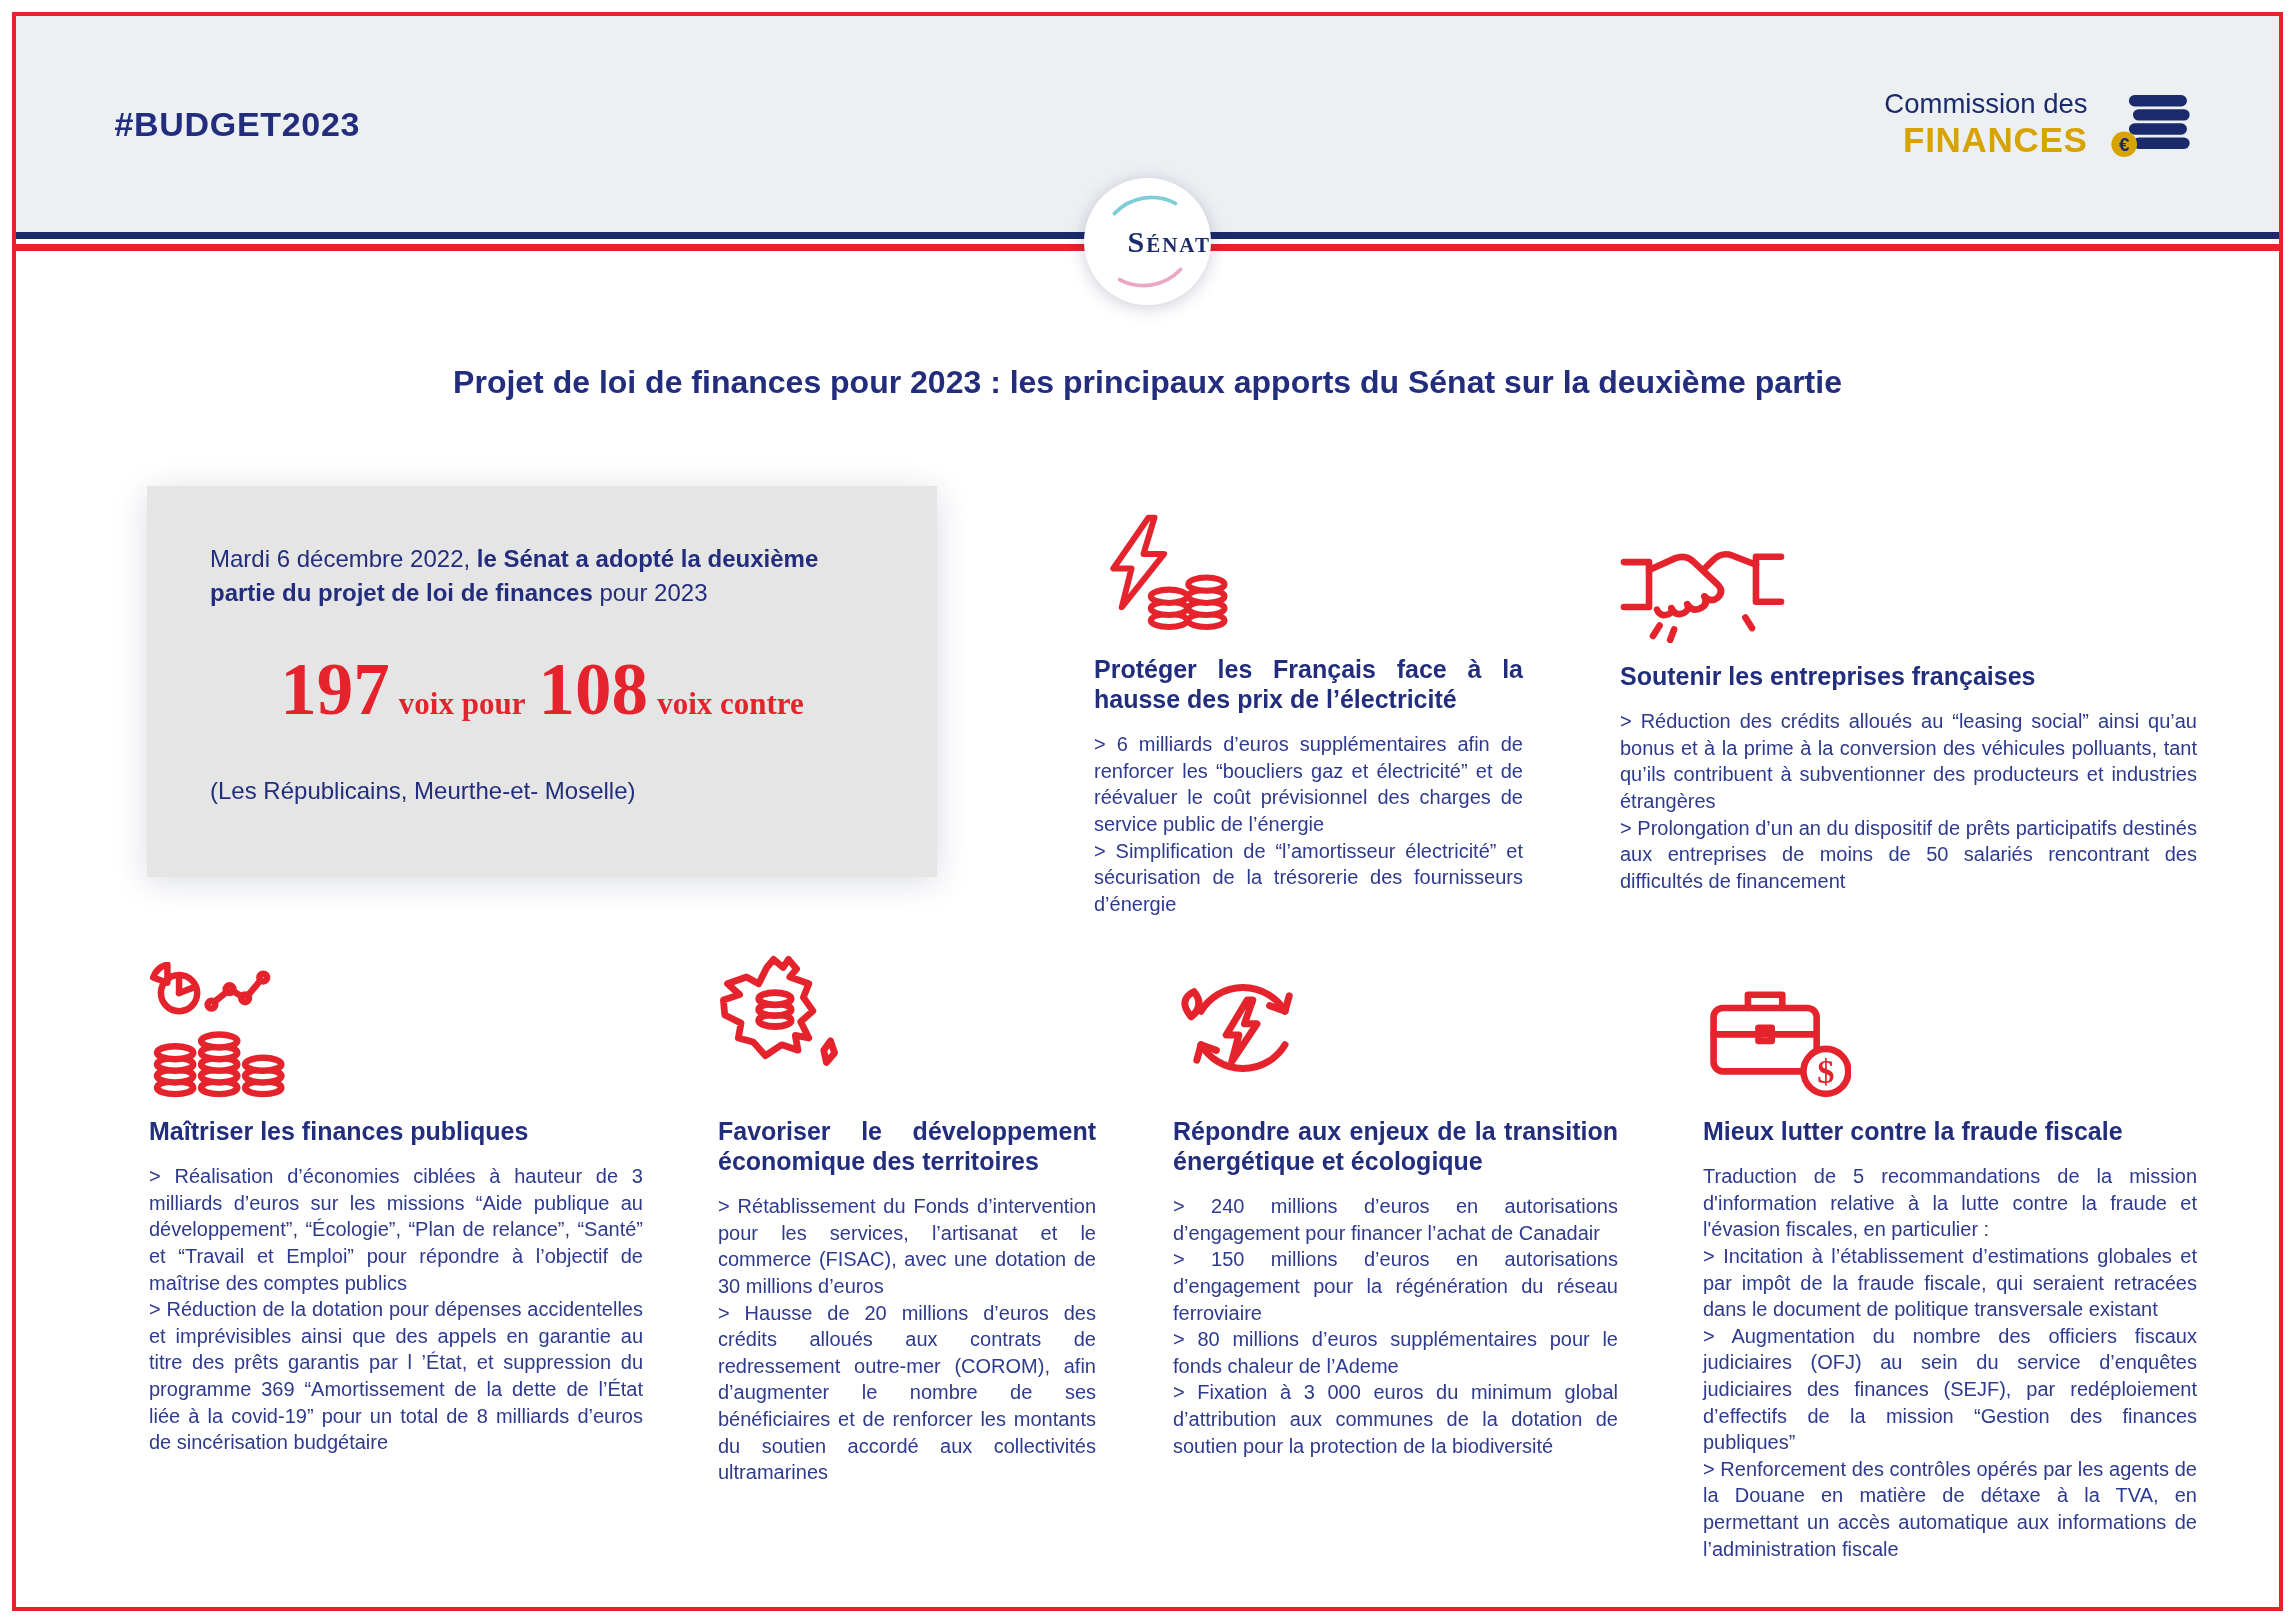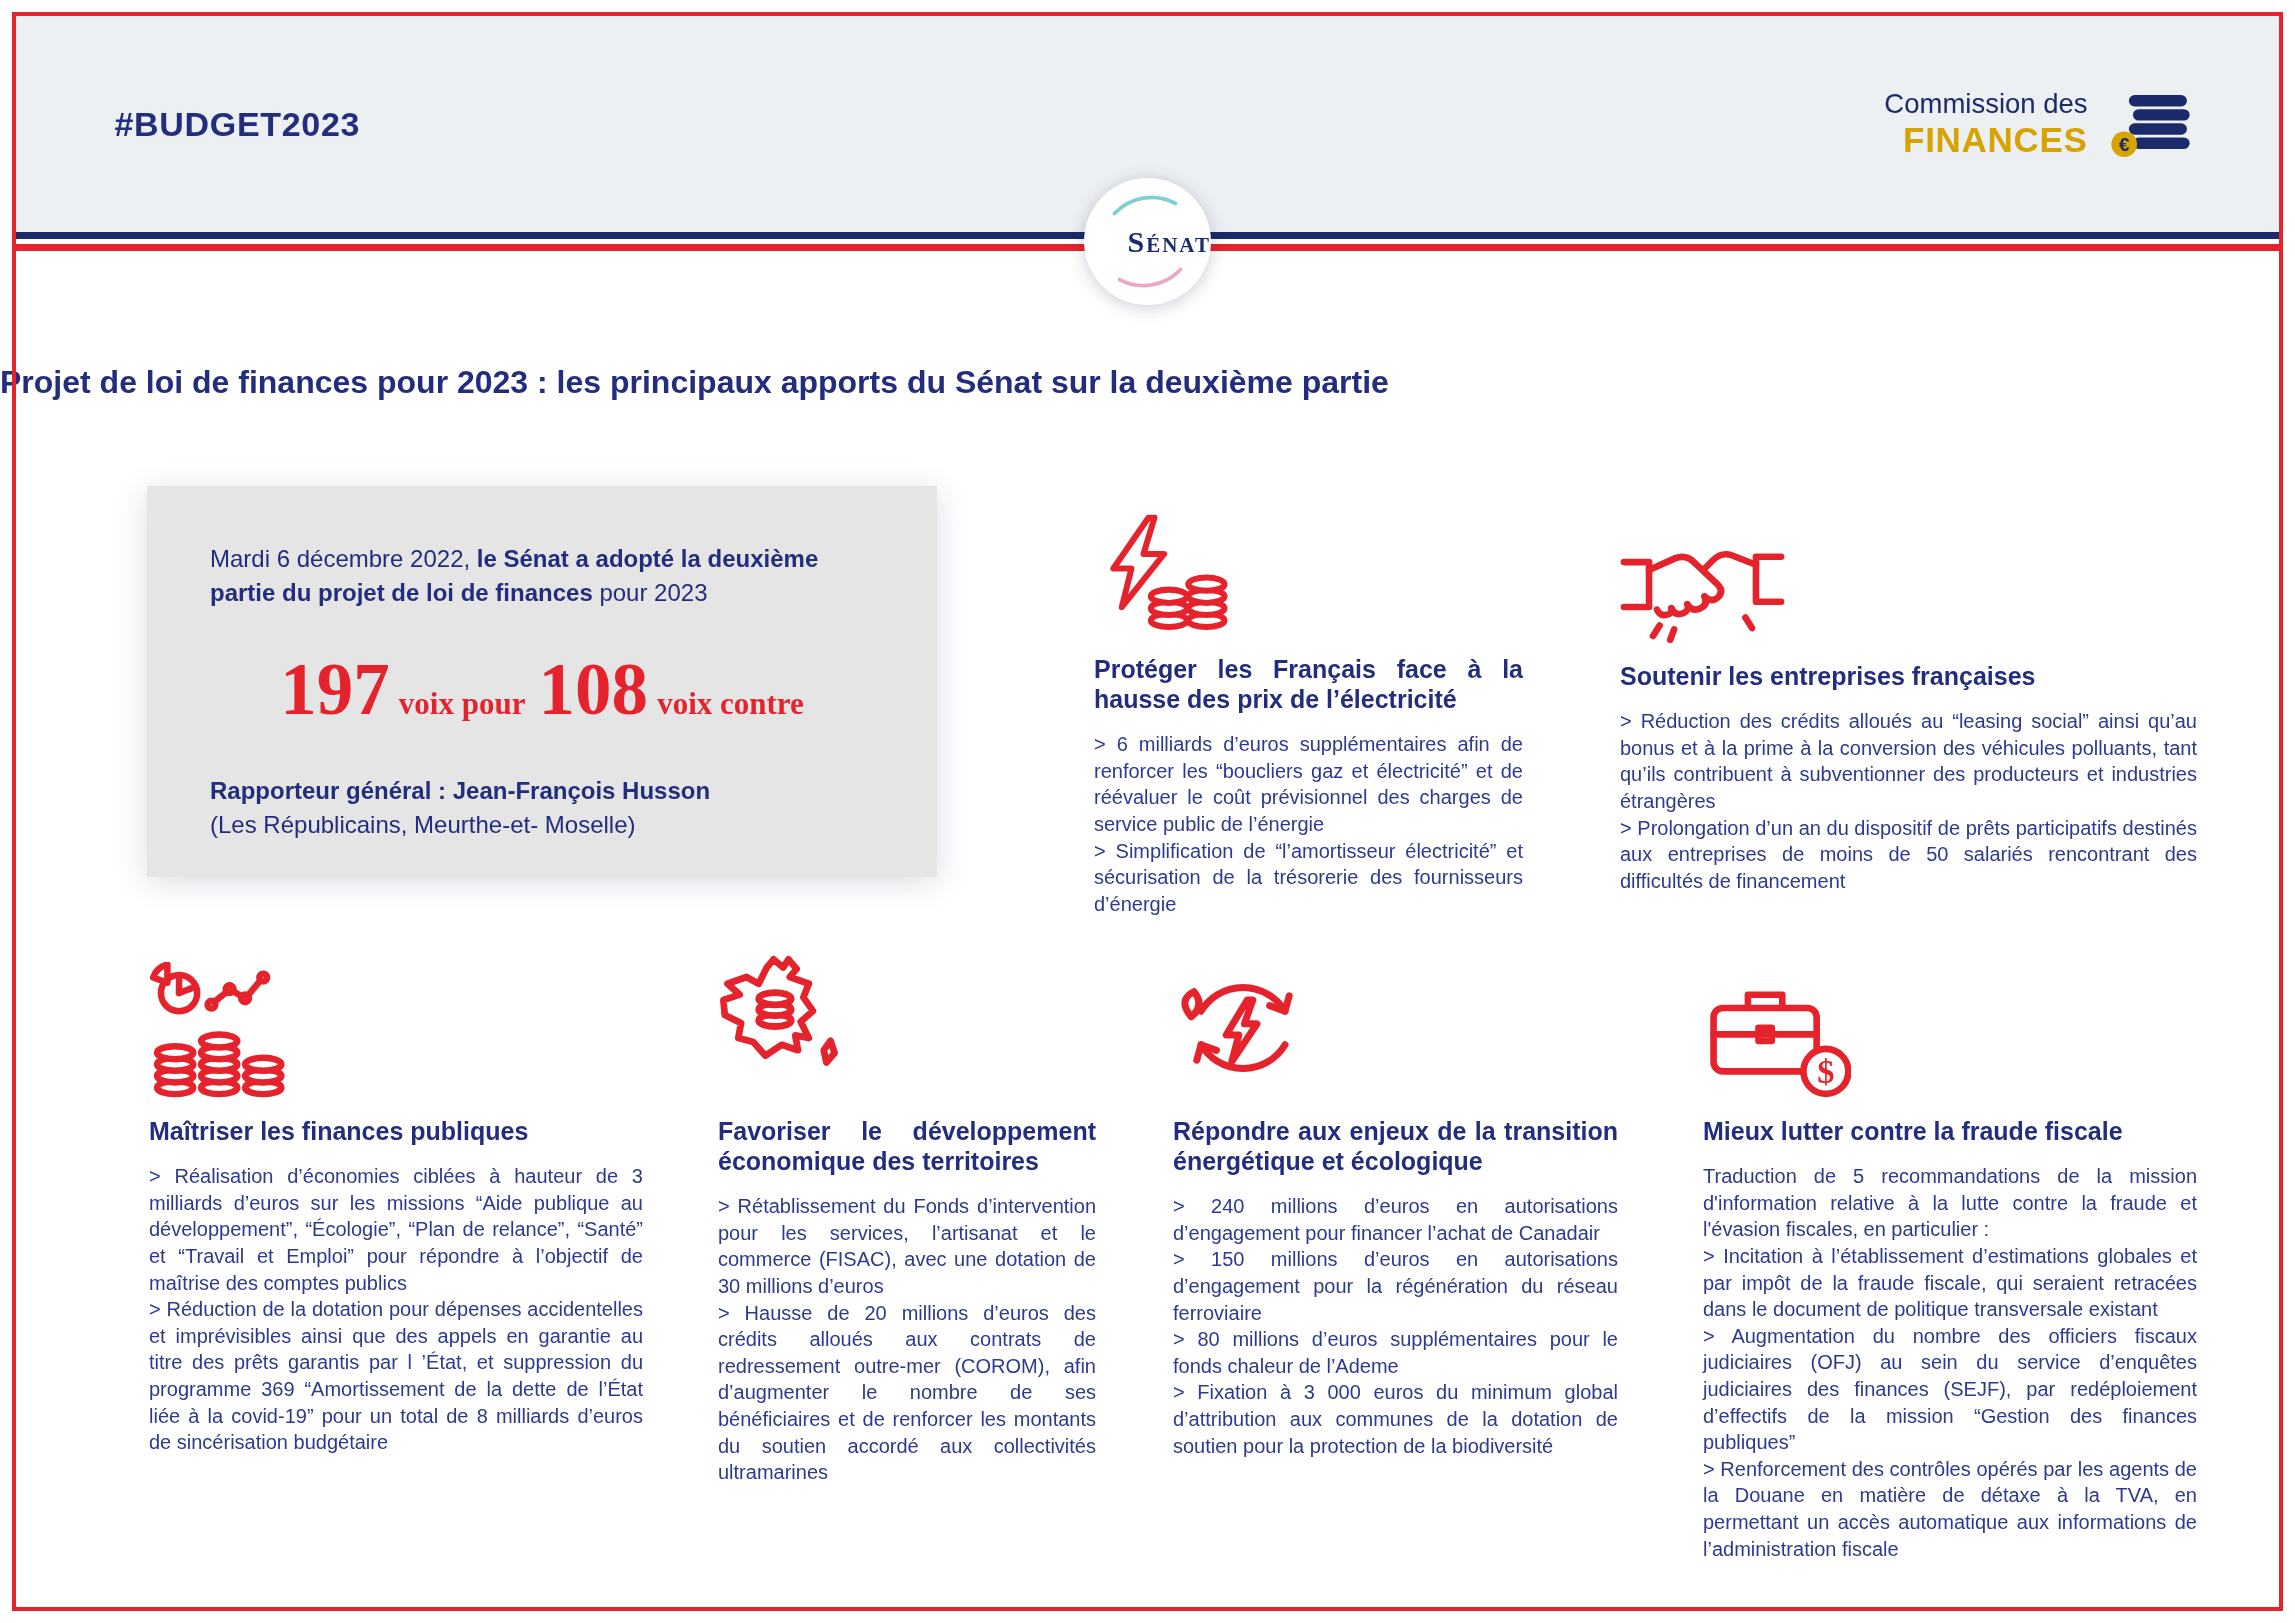--- a/index.html
+++ b/index.html
@@ -29,21 +29,21 @@
   .sep-blue{top:232px;height:6.5px;background:var(--navy-logo);}
   .sep-red{top:244px;height:6.5px;background:var(--red);}
   .senat-circle{position:absolute;left:1084px;top:178px;width:127px;height:127px;border-radius:50%;
     background:#fff;box-shadow:0 2.6px 17px rgba(20,30,70,.22);z-index:20;
     display:flex;align-items:center;justify-content:flex-end;}
   .senat-arcs{position:absolute;inset:0;width:100%;height:100%;}
   .senat-text{position:relative;font-family:"Liberation Serif",serif;font-variant:small-caps;
     font-size:30px;color:var(--navy-logo);letter-spacing:2px;font-weight:bold;}
 
   
-  .main-title{position:absolute;left:0;right:0;top:364px;
+  .main-title{position:absolute;left:0;right:0;top:364px;text-align:center;
     font-size:32px;font-weight:bold;color:var(--navy);}
 
   
   .vote-card{position:absolute;left:147px;top:486px;width:790px;height:391px;background:#e5e5e5;
     box-shadow:0 5.2px 31px rgba(25,35,85,.16);padding:56px 63px;}
   .intro{font-size:24px;line-height:1.42;color:var(--navy);}
   .votes{margin-top:38px;text-align:center;color:var(--red);font-family:"Liberation Serif",serif;white-space:nowrap;}
   .vote-num{font-size:73px;font-weight:bold;}
   .vote-label{font-size:31px;font-weight:bold;margin:0 13px 0 9.2px;}
   .vote-label.last{margin-right:0;}
@@ -103,21 +103,21 @@
       <path d="M28 80 A40 40 0 0 0 76 72" stroke="#e9a8c6" stroke-width="3" fill="none" stroke-linecap="round"></path>
     </svg>
     <span class="senat-text">Sénat</span>
   </div>
 
   <h1 class="main-title">Projet de loi de finances pour 2023 : les principaux apports du Sénat sur la deuxième partie</h1>
 
   <section class="vote-card">
     <p class="intro"><span>Mardi 6 décembre 2022, </span><b>le Sénat a adopté la deuxième partie du projet de loi de finances</b><span> pour 2023</span></p>
     <p class="votes"><span class="vote-num">197</span><span class="vote-label">voix pour</span><span class="vote-num">108</span><span class="vote-label last">voix contre</span></p>
-    <p class="rapporteur"><b>Rapporteur général : Jean-François Husson</b><span>(Les Républicains, Meurthe-et- Moselle)</span></p>
+    <p class="rapporteur"><span>(Les Républicains, Meurthe-et- Moselle)</span></p>
   </section>
 
   <section class="topic" id="sec-elec">
     <div class="icon-wrap">
       <svg class="line-icon" width="139" height="123" viewBox="0 0 115 100">
         <path d="M45 3 L16 45 H31 L23 77 L58 33 H41 L50 3 Z"></path>
         <ellipse class="coin" cx="93" cy="88" rx="15" ry="5.5"></ellipse>
         <ellipse class="coin" cx="93" cy="78" rx="15" ry="5.5"></ellipse>
         <ellipse class="coin" cx="93" cy="68" rx="15" ry="5.5"></ellipse>
         <ellipse class="coin" cx="93" cy="58" rx="15" ry="5.5"></ellipse>

